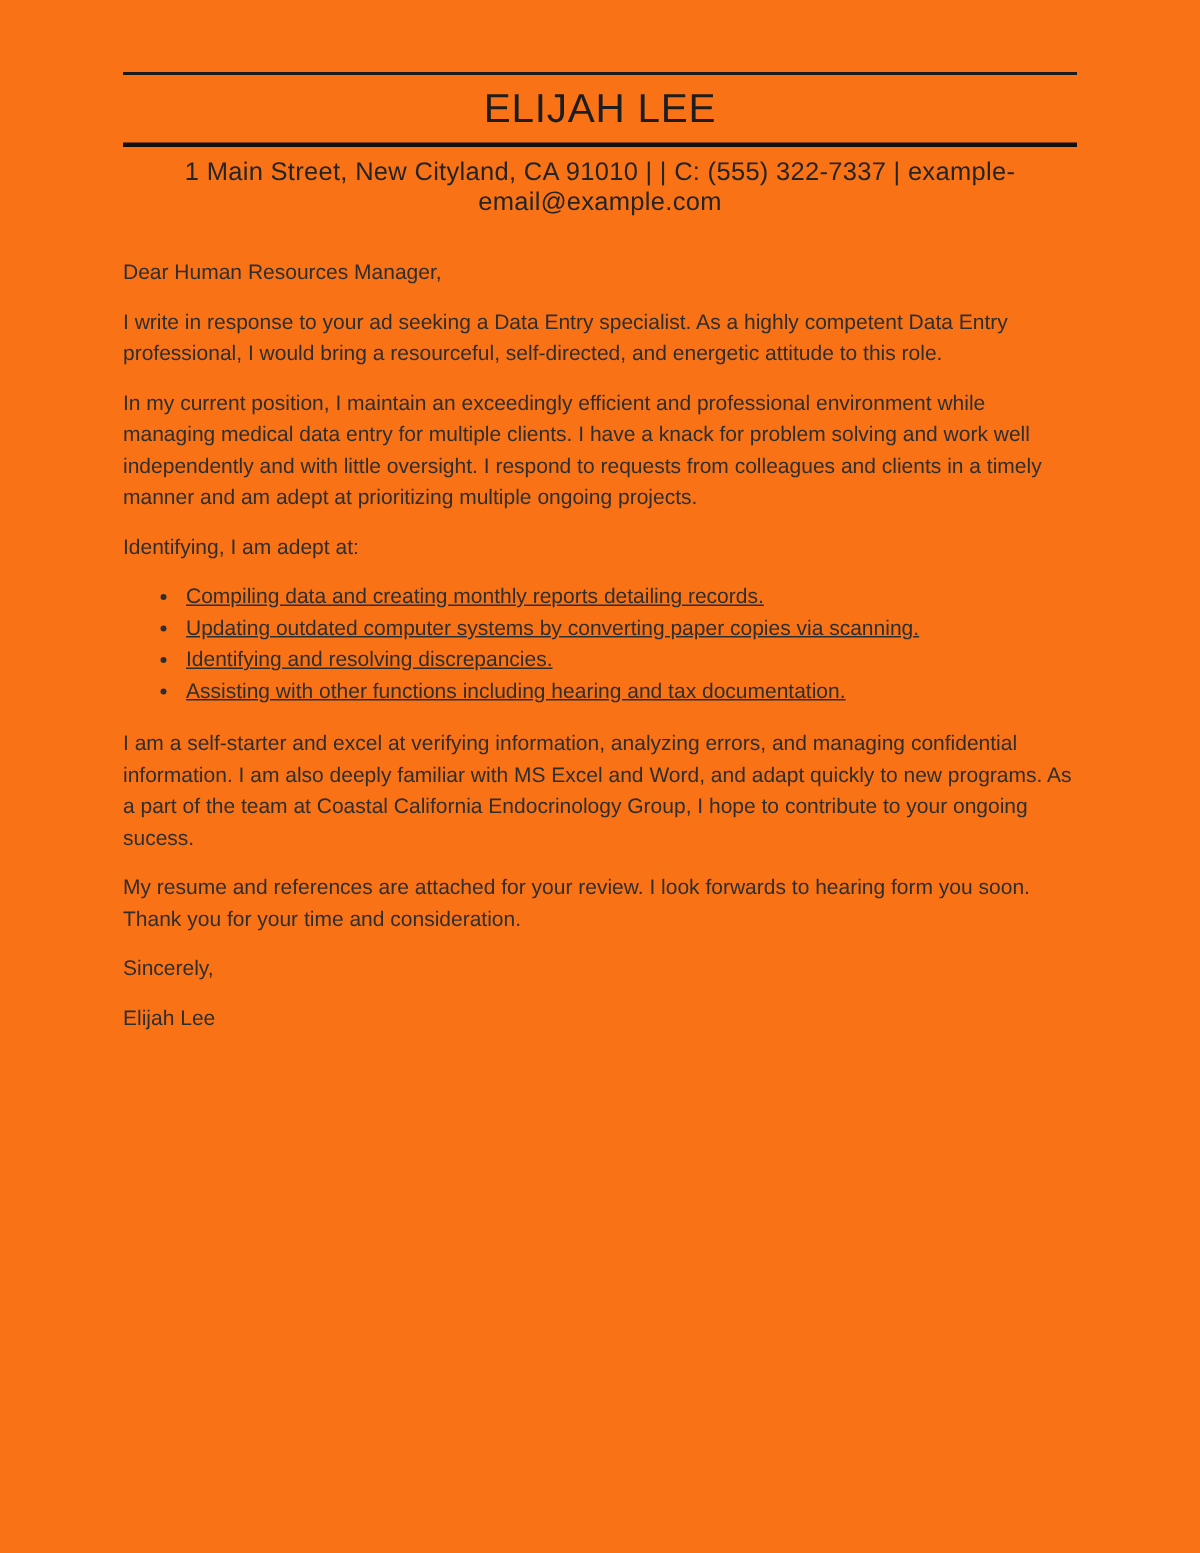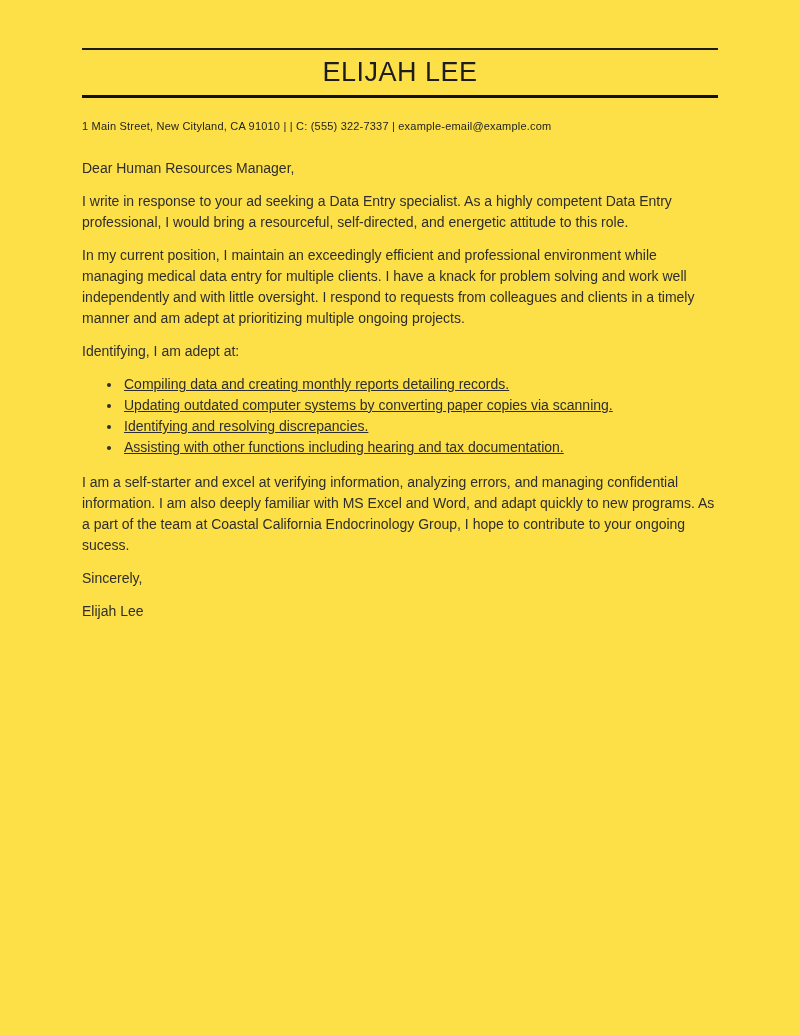--- a/index.html
+++ b/index.html
@@ -4,21 +4,21 @@
 <style>
   html, body {
     margin: 0;
     padding: 0;
     background: #fafafa;
   }
   .page {
     width: 800px;
     height: 1035px;
     box-sizing: border-box;
-    background: #fde047;
+    background: #f97316;
     padding: 48px 82px 0 82px;
     font-family: "Liberation Sans", sans-serif;
     color: #2e2e2e;
     overflow: hidden;
   }
   .rule-thin {
     border: none;
     border-top: 2px solid #1b1b1b;
     margin: 0;
   }
@@ -36,22 +36,23 @@
     gap: 8px;
     font-size: 27px;
     font-weight: 400;
     letter-spacing: 0.5px;
     color: #1d1d1d;
   }
   h1.name .last {
     font-weight: 400;
   }
   .contact {
-    font-size: 11px;
-    padding-top: 22px;
+    text-align: center;
+    font-size: 17px;
+    padding-top: 7px;
     color: #242424;
     letter-spacing: 0.2px;
   }
   main.letter-body {
     padding-top: 14px;
     font-size: 14px;
     line-height: 21px;
   }
   main.letter-body p {
     margin: 12px 0 10px 0;
@@ -96,19 +97,20 @@
 
     <ul class="skills">
       <li>Compiling data and creating monthly reports detailing records.</li>
       <li>Updating outdated computer systems by converting paper copies via scanning.</li>
       <li>Identifying and resolving discrepancies.</li>
       <li>Assisting with other functions including hearing and tax documentation.</li>
     </ul>
 
     <p>I am a self-starter and excel at verifying information, analyzing errors, and managing confidential information. I am also deeply familiar with MS Excel and Word, and adapt quickly to new programs. As a part of the team at Coastal California Endocrinology Group, I hope to contribute to your ongoing sucess.</p>
 
+    <p>My resume and references are attached for your review. I look forwards to hearing form you soon. Thank you for your time and consideration.</p>
 
     <p>Sincerely,</p>
 
     <p class="signature">Elijah Lee</p>
   </main>
 
 </div>
 
 </body></html>

